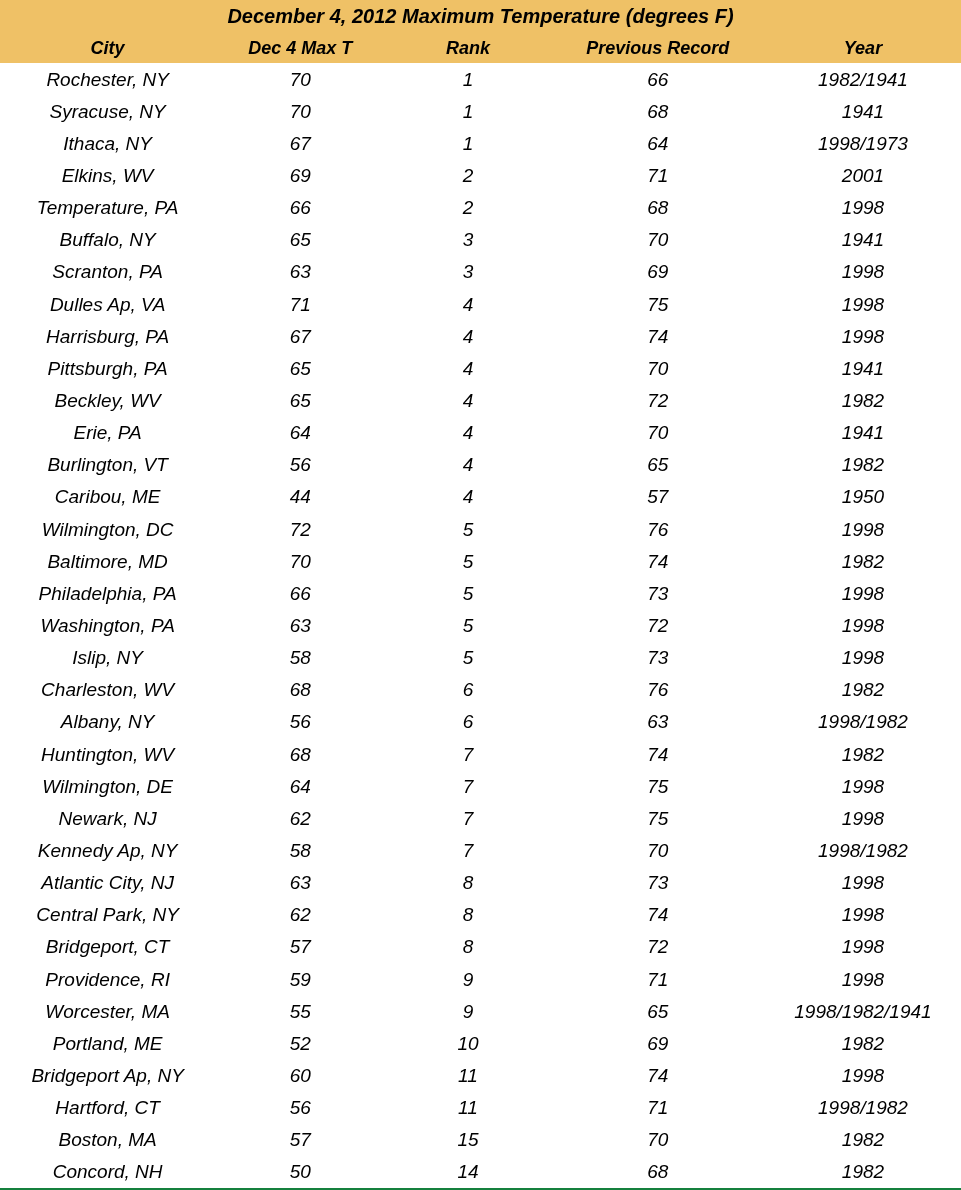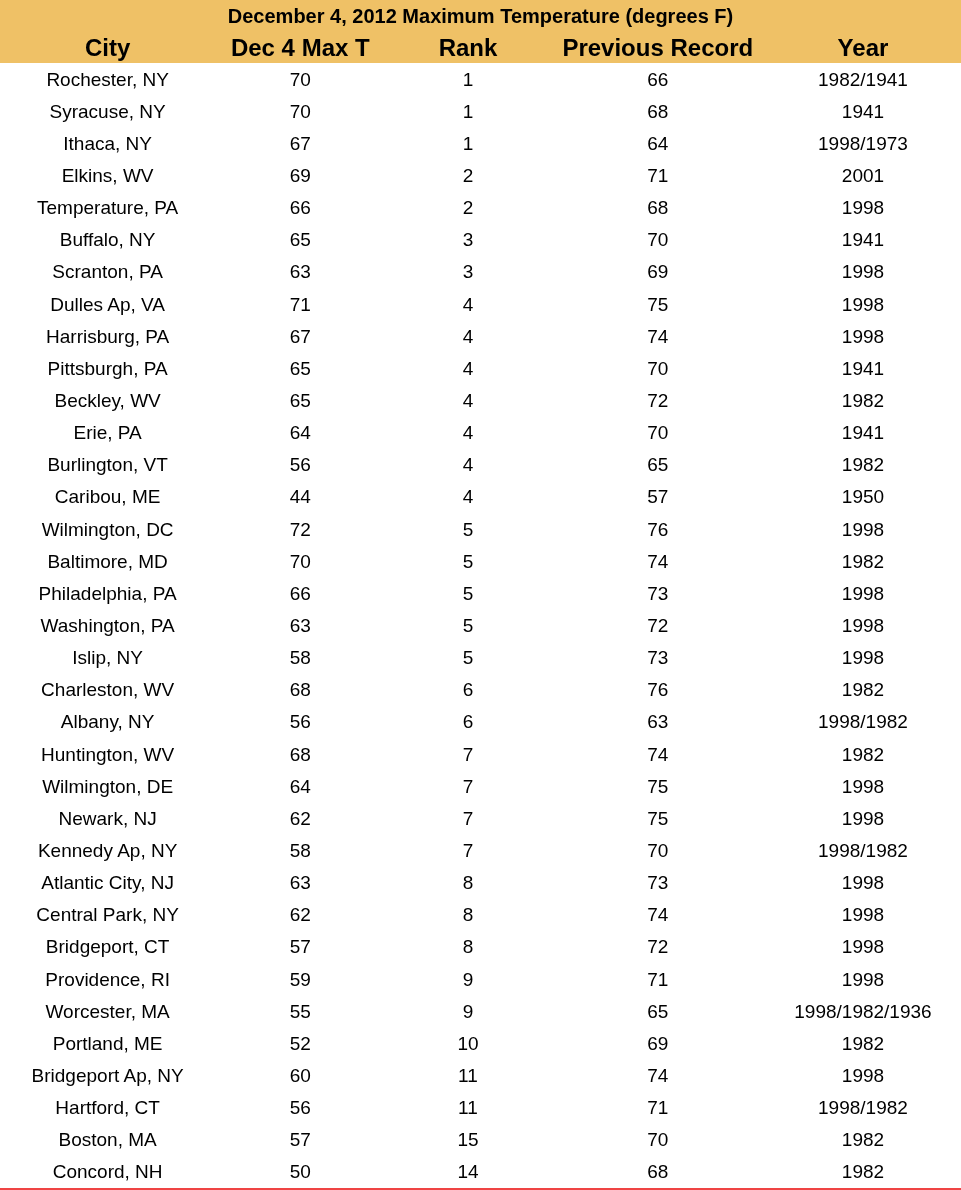--- a/index.html
+++ b/index.html
@@ -12,42 +12,43 @@
     width: 961px;
     height: 1190px;
     background: #ffffff;
     overflow: hidden;
   }
   table.temp-table {
     width: 961px;
     height: 1190px;
     border-collapse: collapse;
     table-layout: fixed;
-    border-bottom: 2px solid #ef4444;
+    border-bottom: 2px solid #15803d;
+    font-style: italic;
   }
   col.c-city   { width: 22.4%; }
   col.c-maxt   { width: 17.7%; }
   col.c-rank   { width: 17.2%; }
   col.c-prev   { width: 22.3%; }
   col.c-year   { width: 20.4%; }
 
   thead th {
     background: #EFC166;
     color: #000000;
     font-weight: bold;
     text-align: center;
     padding: 0;
   }
   th.title-cell {
     font-size: 20px;
     height: 33px;
     vertical-align: middle;
   }
   th.col-head {
-    font-size: 24px;
+    font-size: 18px;
     height: 30px;
     vertical-align: middle;
   }
   tbody td {
     color: #000000;
     font-size: 19px;
     text-align: center;
     vertical-align: middle;
     padding: 0;
     height: 31px;
@@ -281,21 +282,21 @@
     <td>59</td>
     <td>9</td>
     <td>71</td>
     <td>1998</td>
   </tr>
         <tr>
     <td>Worcester, MA</td>
     <td>55</td>
     <td>9</td>
     <td>65</td>
-    <td>1998/1982/1936</td>
+    <td>1998/1982/1941</td>
   </tr>
         <tr>
     <td>Portland, ME</td>
     <td>52</td>
     <td>10</td>
     <td>69</td>
     <td>1982</td>
   </tr>
         <tr>
     <td>Bridgeport Ap, NY</td>

